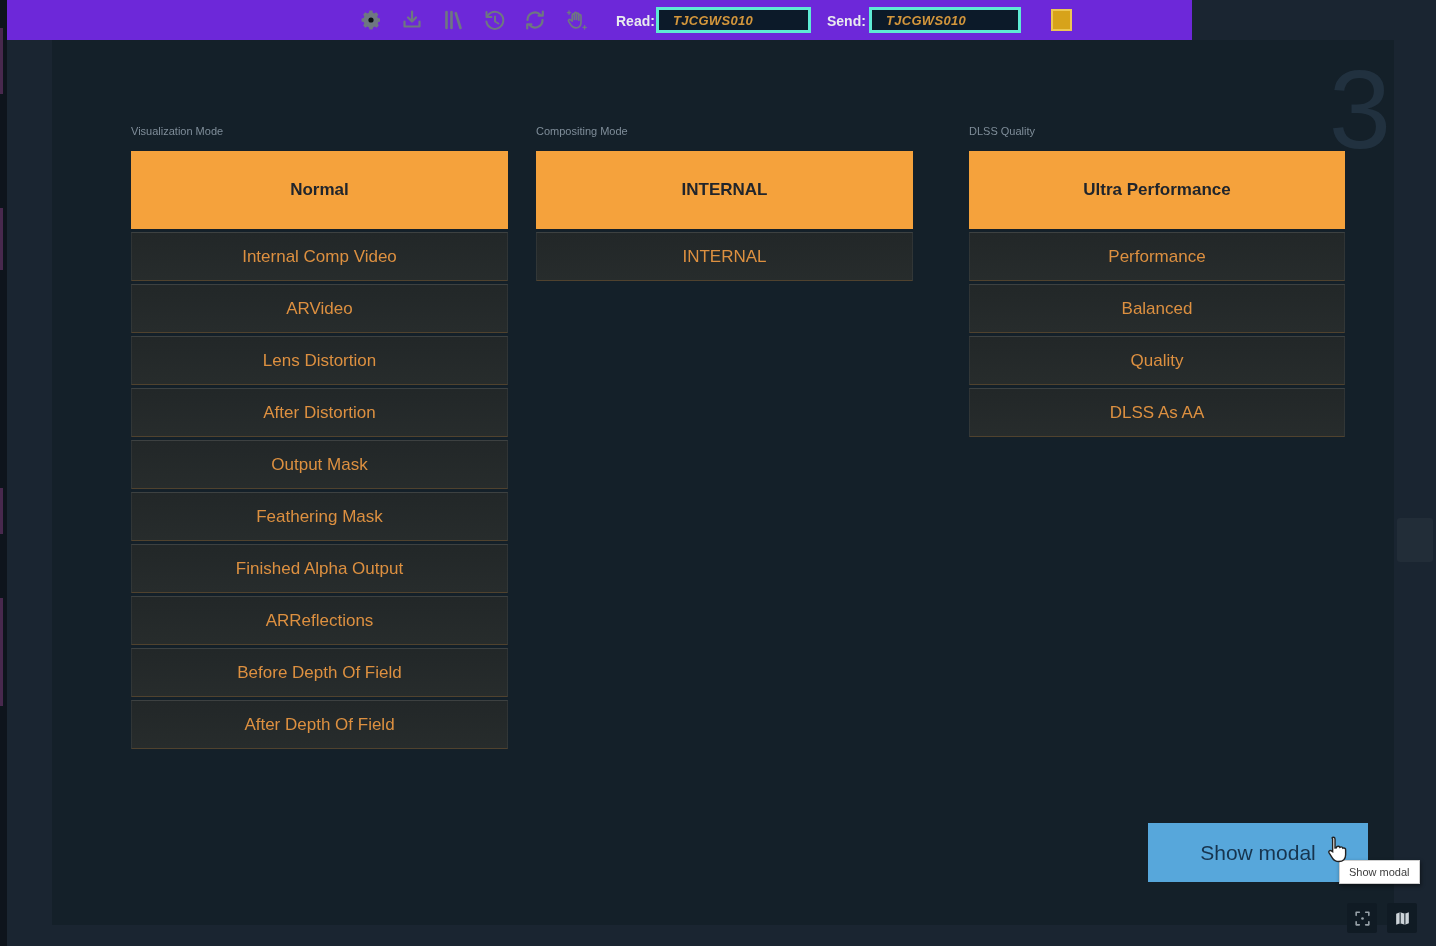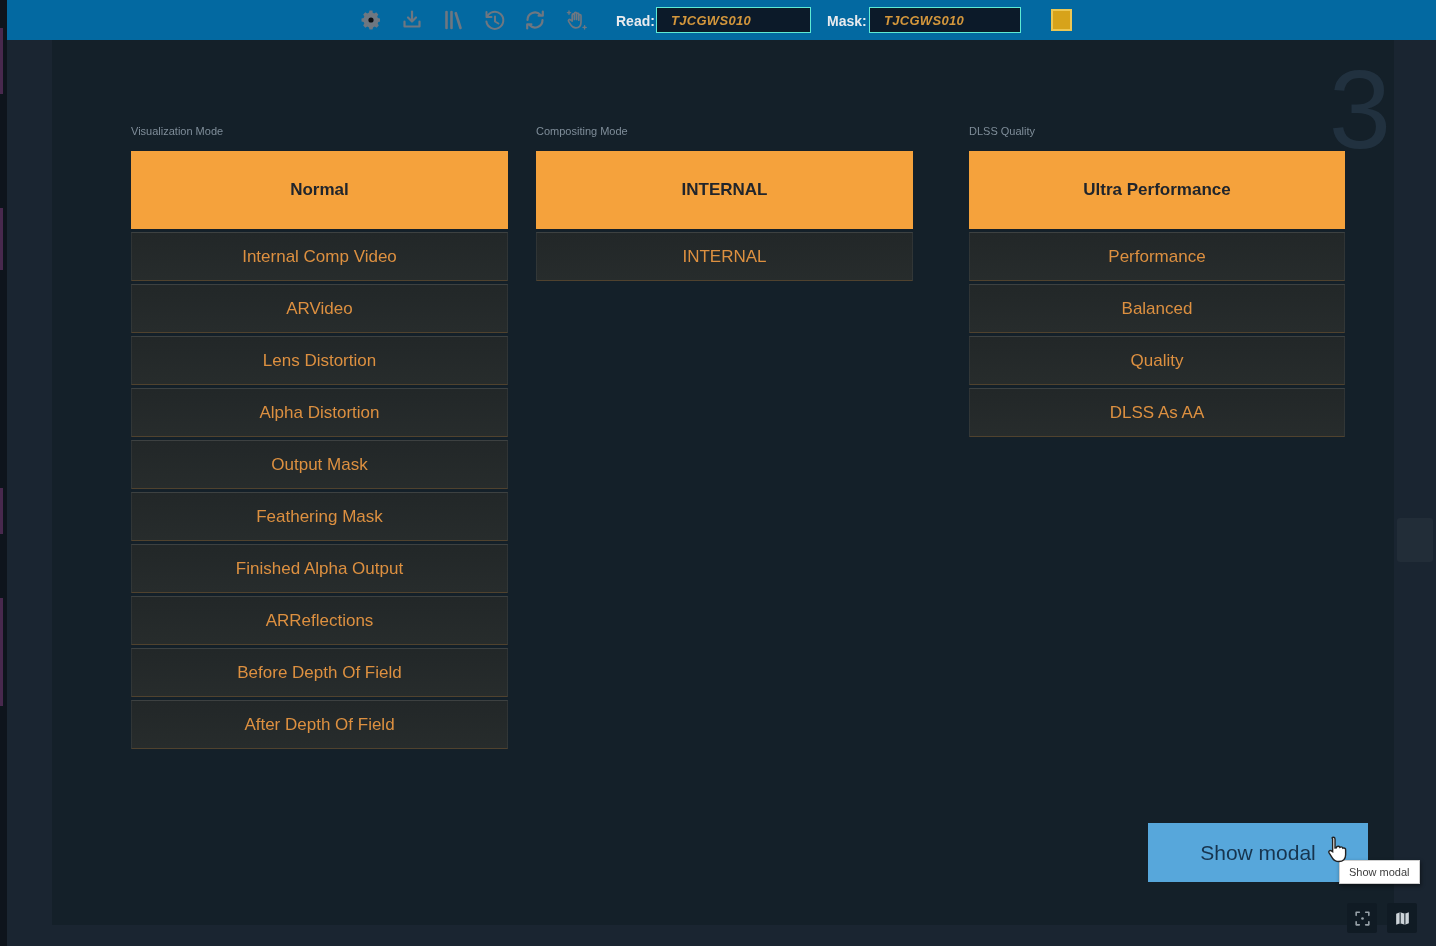--- a/index.html
+++ b/index.html
@@ -2,30 +2,30 @@
 <html><head>
 <meta charset="utf-8">
 <style>
   html,body{margin:0;padding:0;}
   body{
     width:1436px;height:946px;position:relative;overflow:hidden;
     background:#1a2531;font-family:"Liberation Sans",sans-serif;
     -webkit-font-smoothing:antialiased;
   }
   
-  .topbar{position:absolute;left:0;top:0;width:1436px;height:40px;background:#0369a1;z-index:5;}
+  .topbar{position:absolute;left:0;top:0;width:1192px;height:40px;background:#6d28d9;z-index:5;}
   .icon-row{position:absolute;left:358px;top:0;height:40px;display:flex;align-items:center;gap:15px;}
   .tb-icon{width:26px;height:26px;display:flex;align-items:center;justify-content:center;cursor:pointer;}
   .tb-icon svg{width:24px;height:24px;}
   .tb-label{position:absolute;top:13px;color:#e9ebee;font-size:14px;font-weight:bold;}
   .lbl-read{left:616px;}
   .lbl-send{left:827px;}
   .tb-input{
     position:absolute;top:7px;height:26px;box-sizing:border-box;
-    background:#0c1a29;border:1px solid #5eead4;
+    background:#0c1a29;border:3px solid #5eead4;
     color:#d4973c;font-style:italic;font-weight:bold;font-size:13px;
     display:flex;align-items:center;padding-left:14px;letter-spacing:.3px;
   }
   .inp-read{left:656px;width:155px;}
   .inp-send{left:869px;width:152px;}
   .yellow-square{
     position:absolute;left:1051px;top:9px;width:21px;height:22px;
     background:#d7a31a;border:2px solid #ecc753;box-sizing:border-box;
   }
   
@@ -129,35 +129,35 @@
     </div>
     <div class="tb-icon">
       <svg viewBox="0 0 24 24" fill="none" stroke="#6e7781" stroke-width="1.7" stroke-linecap="round" stroke-linejoin="round">
           <path d="M8.2 13V7a1.1 1.1 0 012.2 0v4.5m0-5V5.4a1.1 1.1 0 012.2 0v6m0-5.2a1.1 1.1 0 012.2 0v6m0-4.4a1.1 1.1 0 012.2 0v6.4c0 3.4-1.9 5.6-5.2 5.6-2.6 0-3.8-.9-5.2-3.2l-2-3.2c-.7-1.1.6-2.4 1.7-1.7l1.9 1.3"></path>
           <path stroke-width="1.4" d="M3.4 4.6h3.2M5 3v3.2M19 19.4h3.2M20.6 17.8V21"></path>
         </svg>
     </div>
   </div>
   <span class="tb-label lbl-read">Read:</span>
   <div class="tb-input inp-read">TJCGWS010</div>
-  <span class="tb-label lbl-send">Mask:</span>
+  <span class="tb-label lbl-send">Send:</span>
   <div class="tb-input inp-send">TJCGWS010</div>
   <div class="yellow-square"></div>
 </div>
 
 <div class="panel">
   <div class="watermark">3</div>
 
   <div class="col col1">
     <div class="col-header">Visualization Mode</div>
     <div class="btn sel">Normal</div>
     <div class="btn">Internal Comp Video</div>
     <div class="btn">ARVideo</div>
     <div class="btn">Lens Distortion</div>
-    <div class="btn">Alpha Distortion</div>
+    <div class="btn">After Distortion</div>
     <div class="btn">Output Mask</div>
     <div class="btn">Feathering Mask</div>
     <div class="btn">Finished Alpha Output</div>
     <div class="btn">ARReflections</div>
     <div class="btn">Before Depth Of Field</div>
     <div class="btn">After Depth Of Field</div>
   </div>
 
   <div class="col col2">
     <div class="col-header">Compositing Mode</div>

